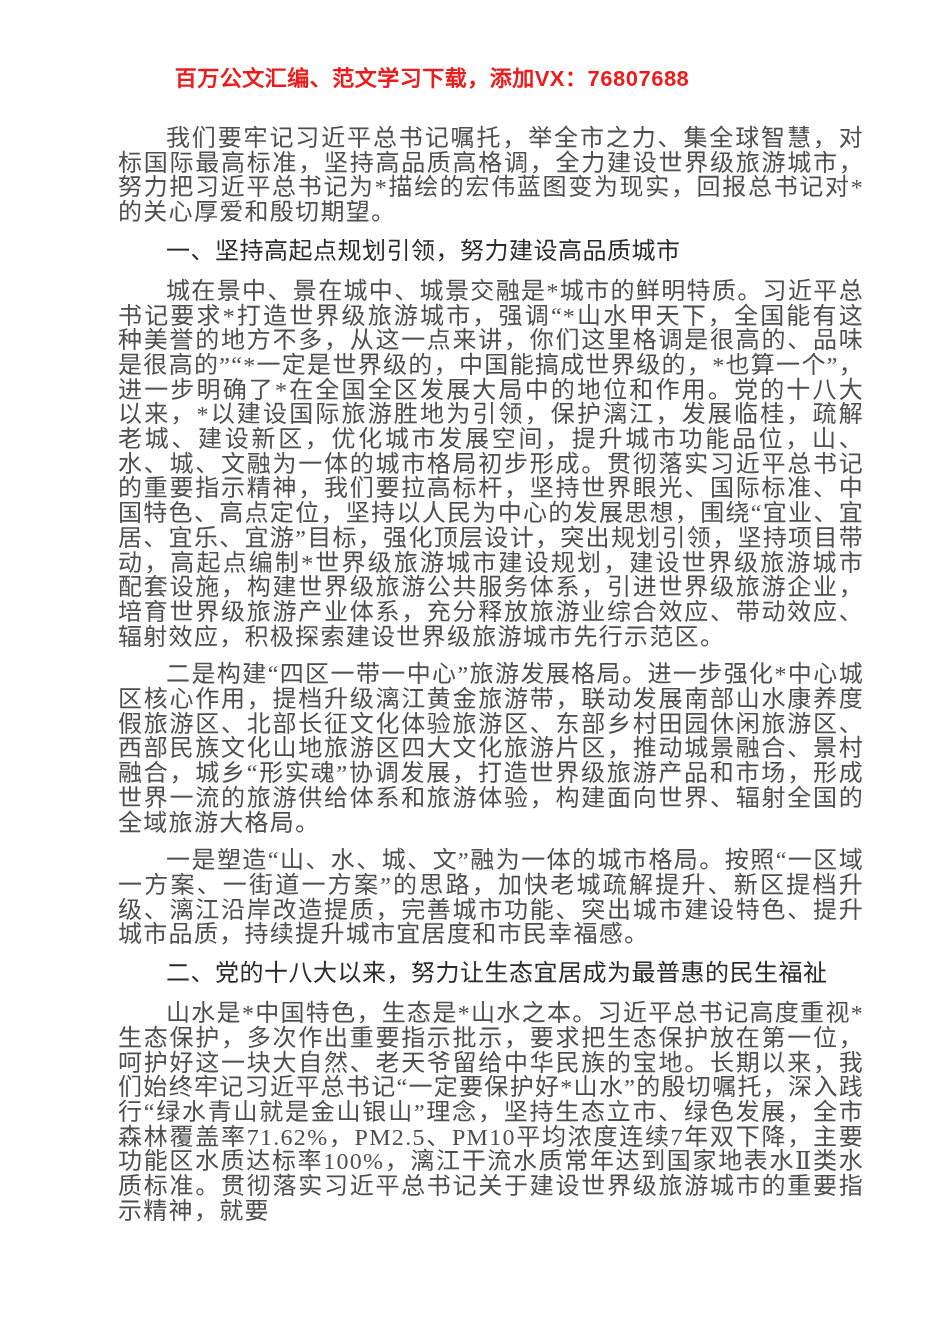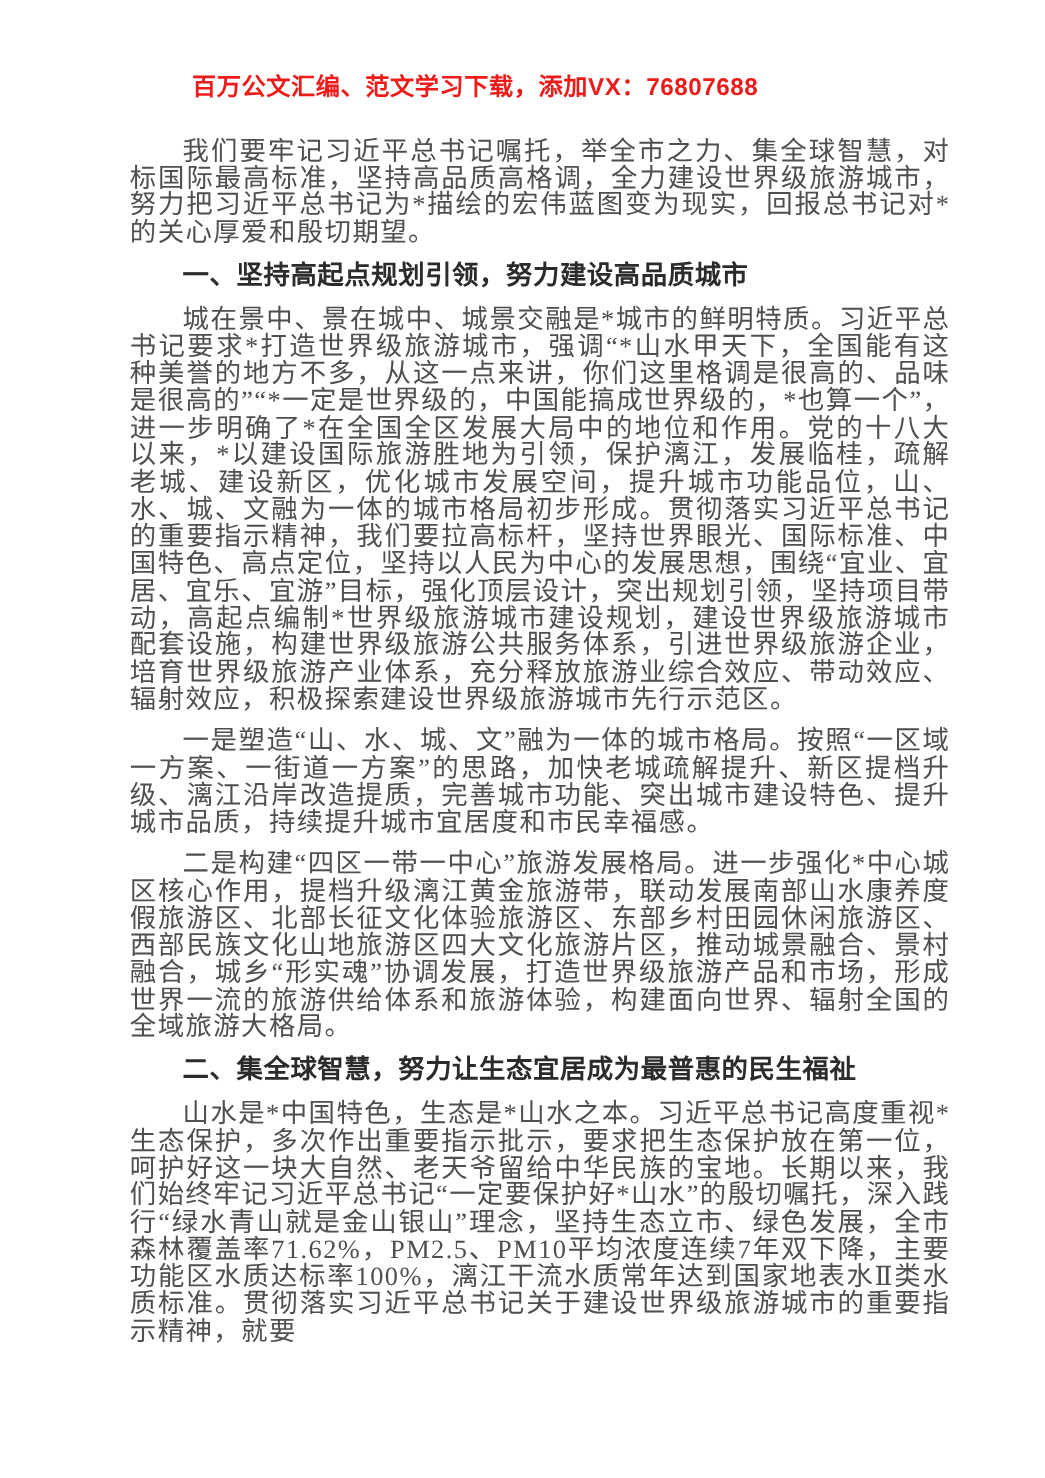--- a/index.html
+++ b/index.html
@@ -38,21 +38,21 @@
     text-justify: inter-ideograph;
   }
   .content p {
     margin: 0 12px 13px 0;
     text-indent: 2em;
   }
   .content h2 {
     font-family: "Liberation Sans", "DejaVu Sans", sans-serif;
     font-size: 24px;
     line-height: 25px;
-    font-weight: 700;
+    font-weight: 400;
     color: #2b2b2b;
     letter-spacing: 0.5px;
     margin: 8px 0 16px 0;
     text-indent: 2em;
   }
 </style>
 </head>
 <body>
 
 <div class="page">
@@ -60,23 +60,23 @@
   <div class="promo">百万公文汇编、范文学习下载，添加VX：76807688</div>
 
   <div class="content">
 
     <p>我们要牢记习近平总书记嘱托，举全市之力、集全球智慧，对标国际最高标准，坚持高品质高格调，全力建设世界级旅游城市，努力把习近平总书记为*描绘的宏伟蓝图变为现实，回报总书记对*的关心厚爱和殷切期望。</p>
 
     <h2>一、坚持高起点规划引领，努力建设高品质城市</h2>
 
     <p>城在景中、景在城中、城景交融是*城市的鲜明特质。习近平总书记要求*打造世界级旅游城市，强调“*山水甲天下，全国能有这种美誉的地方不多，从这一点来讲，你们这里格调是很高的、品味是很高的”“*一定是世界级的，中国能搞成世界级的，*也算一个”，进一步明确了*在全国全区发展大局中的地位和作用。党的十八大以来，*以建设国际旅游胜地为引领，保护漓江，发展临桂，疏解老城、建设新区，优化城市发展空间，提升城市功能品位，山、水、城、文融为一体的城市格局初步形成。贯彻落实习近平总书记的重要指示精神，我们要拉高标杆，坚持世界眼光、国际标准、中国特色、高点定位，坚持以人民为中心的发展思想，围绕“宜业、宜居、宜乐、宜游”目标，强化顶层设计，突出规划引领，坚持项目带动，高起点编制*世界级旅游城市建设规划，建设世界级旅游城市配套设施，构建世界级旅游公共服务体系，引进世界级旅游企业，培育世界级旅游产业体系，充分释放旅游业综合效应、带动效应、辐射效应，积极探索建设世界级旅游城市先行示范区。</p>
 
+    <p>二是构建“四区一带一中心”旅游发展格局。进一步强化*中心城区核心作用，提档升级漓江黄金旅游带，联动发展南部山水康养度假旅游区、北部长征文化体验旅游区、东部乡村田园休闲旅游区、西部民族文化山地旅游区四大文化旅游片区，推动城景融合、景村融合，城乡“形实魂”协调发展，打造世界级旅游产品和市场，形成世界一流的旅游供给体系和旅游体验，构建面向世界、辐射全国的全域旅游大格局。</p>
+
     <p>一是塑造“山、水、城、文”融为一体的城市格局。按照“一区域一方案、一街道一方案”的思路，加快老城疏解提升、新区提档升级、漓江沿岸改造提质，完善城市功能、突出城市建设特色、提升城市品质，持续提升城市宜居度和市民幸福感。</p>
 
-    <p>二是构建“四区一带一中心”旅游发展格局。进一步强化*中心城区核心作用，提档升级漓江黄金旅游带，联动发展南部山水康养度假旅游区、北部长征文化体验旅游区、东部乡村田园休闲旅游区、西部民族文化山地旅游区四大文化旅游片区，推动城景融合、景村融合，城乡“形实魂”协调发展，打造世界级旅游产品和市场，形成世界一流的旅游供给体系和旅游体验，构建面向世界、辐射全国的全域旅游大格局。</p>
-
-    <h2>二、集全球智慧，努力让生态宜居成为最普惠的民生福祉</h2>
+    <h2>二、党的十八大以来，努力让生态宜居成为最普惠的民生福祉</h2>
 
     <p>山水是*中国特色，生态是*山水之本。习近平总书记高度重视*生态保护，多次作出重要指示批示，要求把生态保护放在第一位，呵护好这一块大自然、老天爷留给中华民族的宝地。长期以来，我们始终牢记习近平总书记“一定要保护好*山水”的殷切嘱托，深入践行“绿水青山就是金山银山”理念，坚持生态立市、绿色发展，全市森林覆盖率71.62%，PM2.5、PM10平均浓度连续7年双下降，主要功能区水质达标率100%，漓江干流水质常年达到国家地表水Ⅱ类水质标准。贯彻落实习近平总书记关于建设世界级旅游城市的重要指示精神，就要</p>
 
   </div>
 
 </div>
 
 </body></html>

